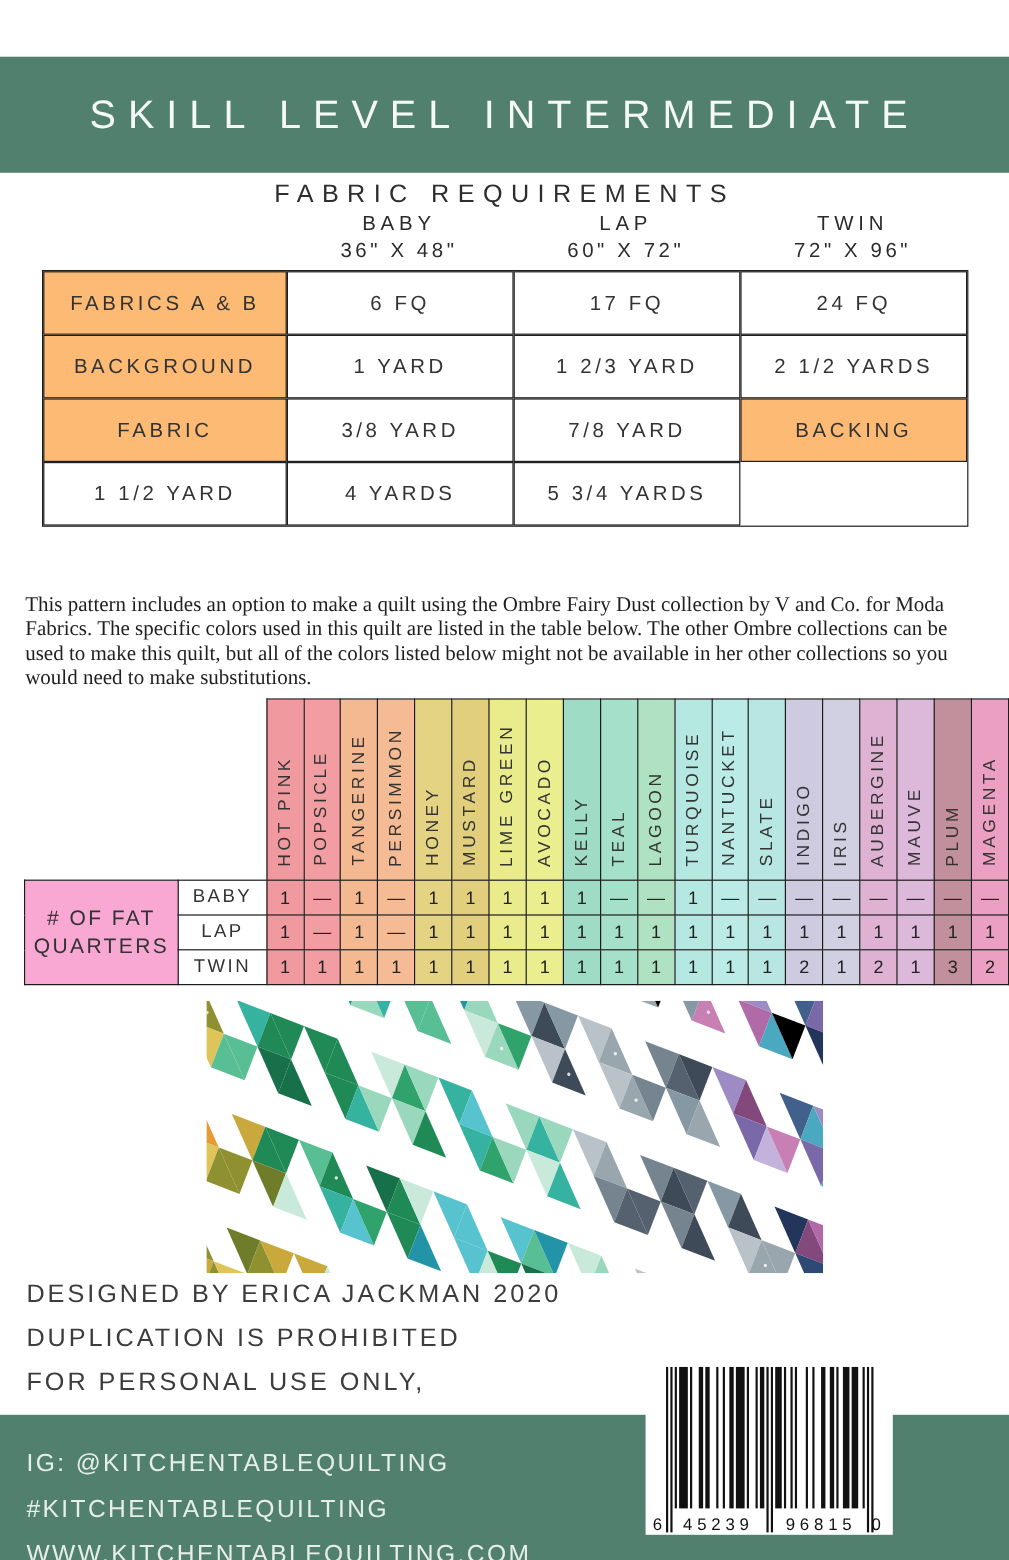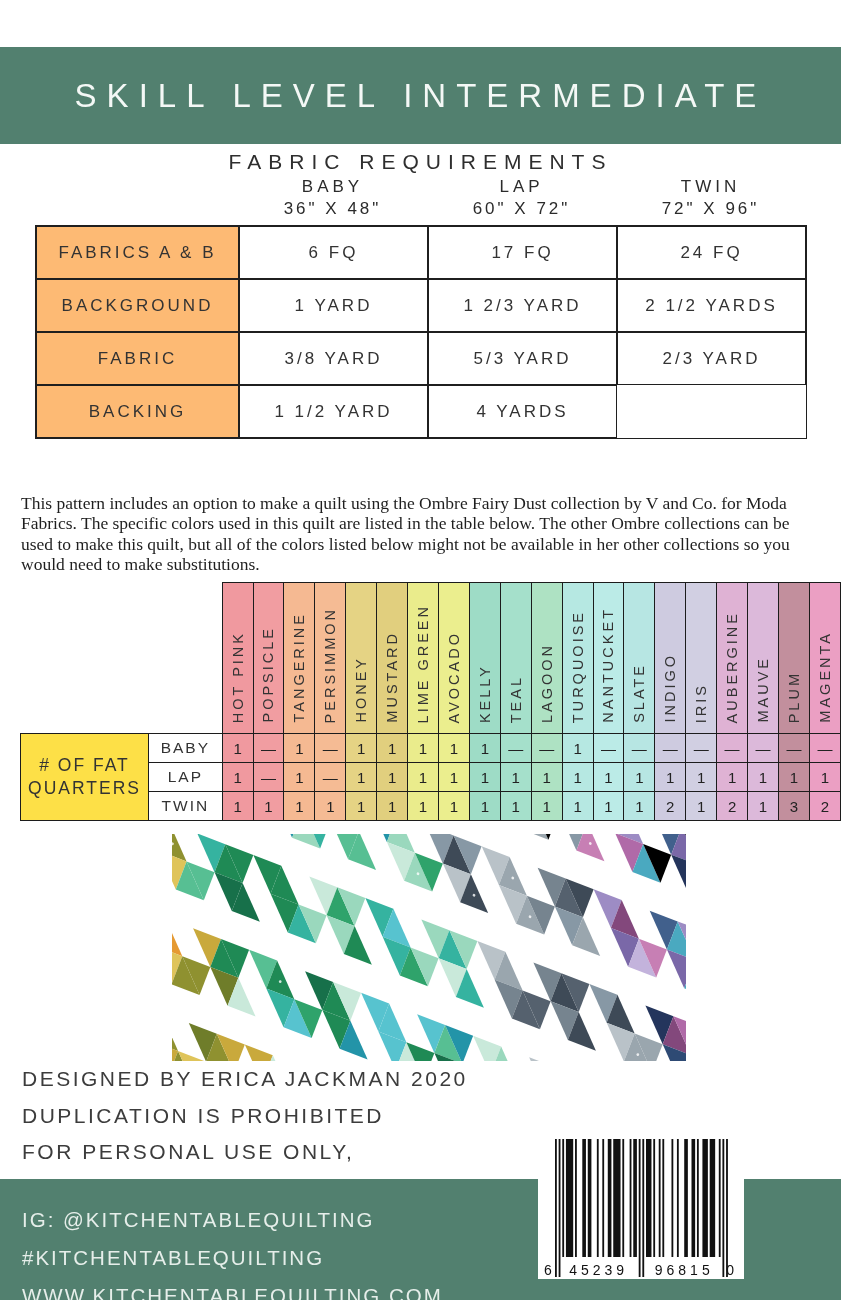--- a/index.html
+++ b/index.html
@@ -32,21 +32,21 @@
                      line-height:20.6px;color:#1f1f1f;}
 
   
   #rainbow-table-wrap{position:absolute;left:20px;top:535px;}
   #rainbow-table{border-collapse:collapse;table-layout:fixed;}
   #rainbow-table td{padding:0;}
   #rainbow-table td.bordered{border:1.5px solid #1c1c1c;}
   td.colhead{height:150px;vertical-align:bottom;text-align:center;}
   .vlabel{display:inline-block;writing-mode:vertical-rl;transform:rotate(180deg);
           font-size:14.5px;letter-spacing:3px;color:#333;margin-bottom:6px;white-space:nowrap;}
-  td.rowhead{background:#fde047;text-align:center;font-size:17.5px;letter-spacing:2px;
+  td.rowhead{background:#f9a8d4;text-align:center;font-size:17.5px;letter-spacing:2px;
              line-height:23px;color:#333;}
   td.sizelabel{height:28px;text-align:center;font-size:15.5px;letter-spacing:2px;color:#333;}
   td.count{height:28px;text-align:center;font-size:15px;color:#222;}
 
   
   #quilt-photo{position:absolute;left:172px;top:787px;width:514px;height:227px;overflow:hidden;}
   #quilt-photo svg{display:block;}
 
   
   #credits{position:absolute;left:22px;top:1014px;}
@@ -88,25 +88,25 @@
       <div class="ft-cell ft-label">FABRICS A &amp; B</div>
       <div class="ft-cell">6 FQ</div>
       <div class="ft-cell">17 FQ</div>
       <div class="ft-cell">24 FQ</div>
       <div class="ft-cell ft-label">BACKGROUND</div>
       <div class="ft-cell">1 YARD</div>
       <div class="ft-cell">1 2/3 YARD</div>
       <div class="ft-cell">2 1/2 YARDS</div>
       <div class="ft-cell ft-label">FABRIC</div>
       <div class="ft-cell">3/8 YARD</div>
-      <div class="ft-cell">5/3 YARD</div>
-      <div class="ft-cell">2/3 YARD</div>
+      <div class="ft-cell">7/8 YARD</div>
       <div class="ft-cell ft-label">BACKING</div>
       <div class="ft-cell">1 1/2 YARD</div>
       <div class="ft-cell">4 YARDS</div>
+      <div class="ft-cell">5 3/4 YARDS</div>
     </div>
 
 
   <p id="rainbow-paragraph">This pattern includes an option to make a quilt using the Ombre Fairy Dust collection by V and Co. for Moda Fabrics. The specific colors used in this quilt are listed in the table below. The other Ombre collections can be used to make this quilt, but all of the colors listed below might not be available in her other collections so you would need to make substitutions.</p>
 
   <div id="rainbow-table-wrap">
     <table id="rainbow-table">
         <tbody id="rainbow-tbody">
           <tr>
             <td colspan="2" style="width: 202px;"></td>

